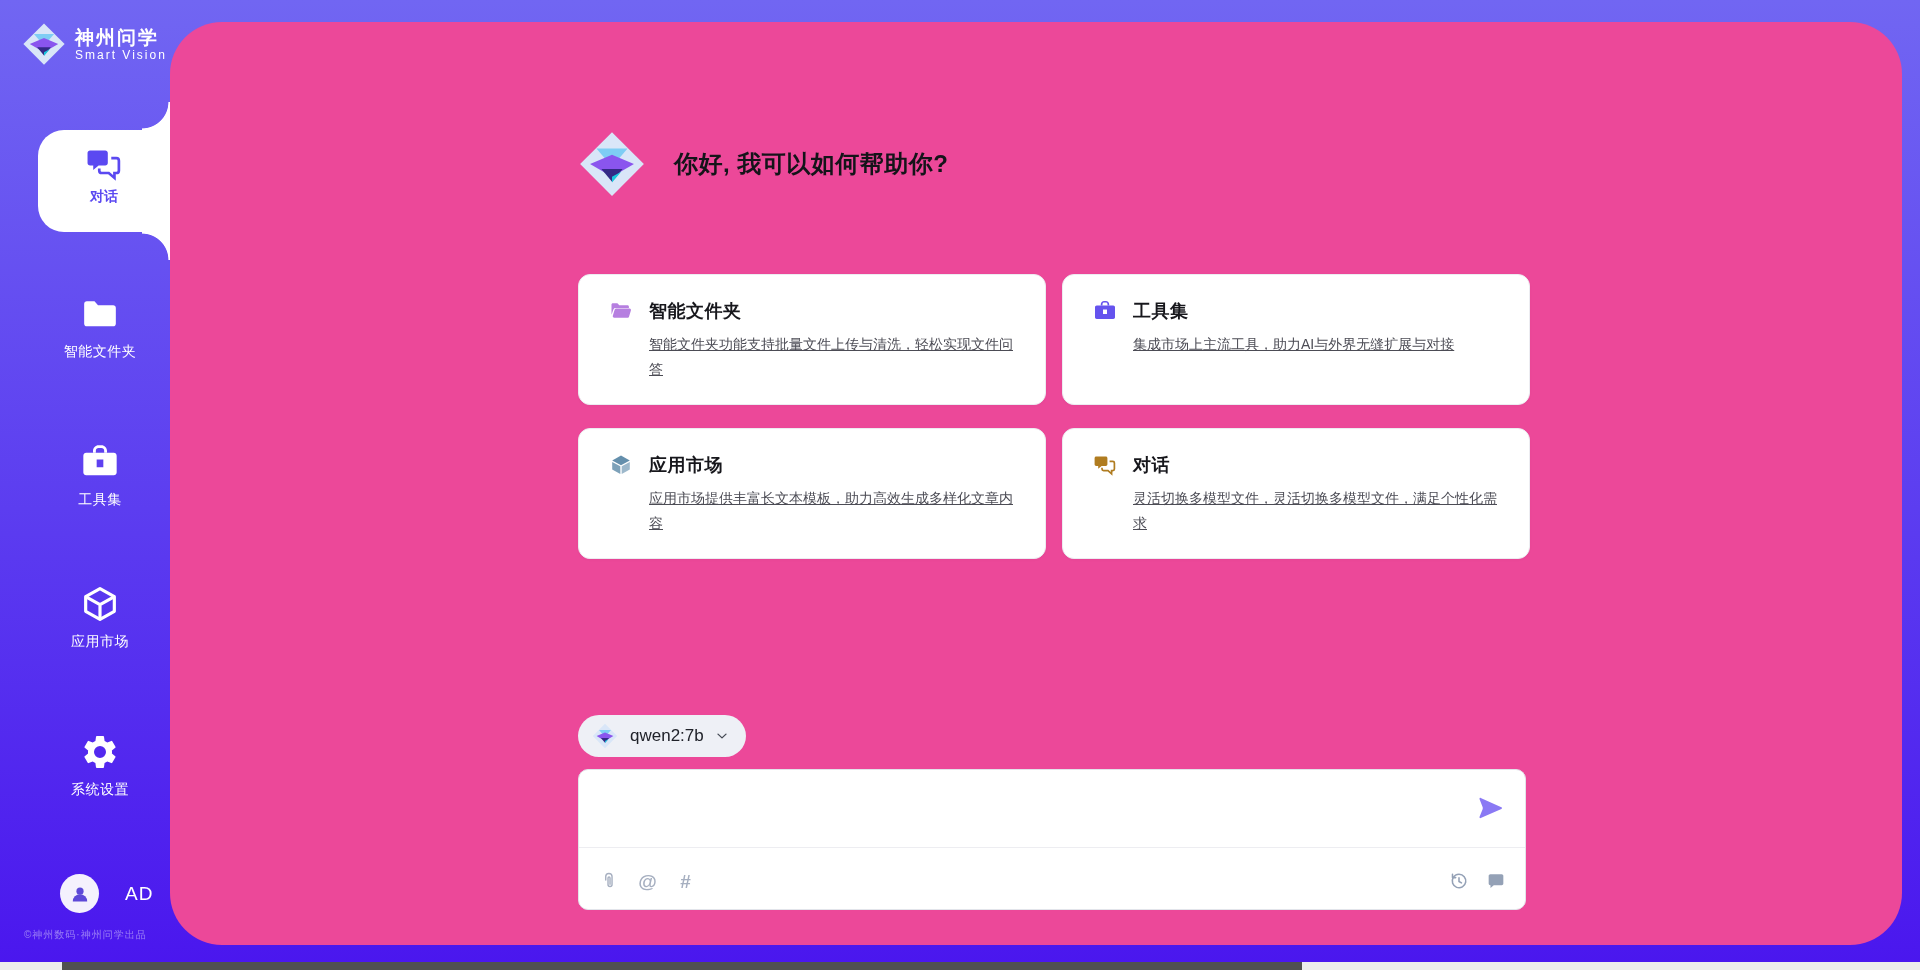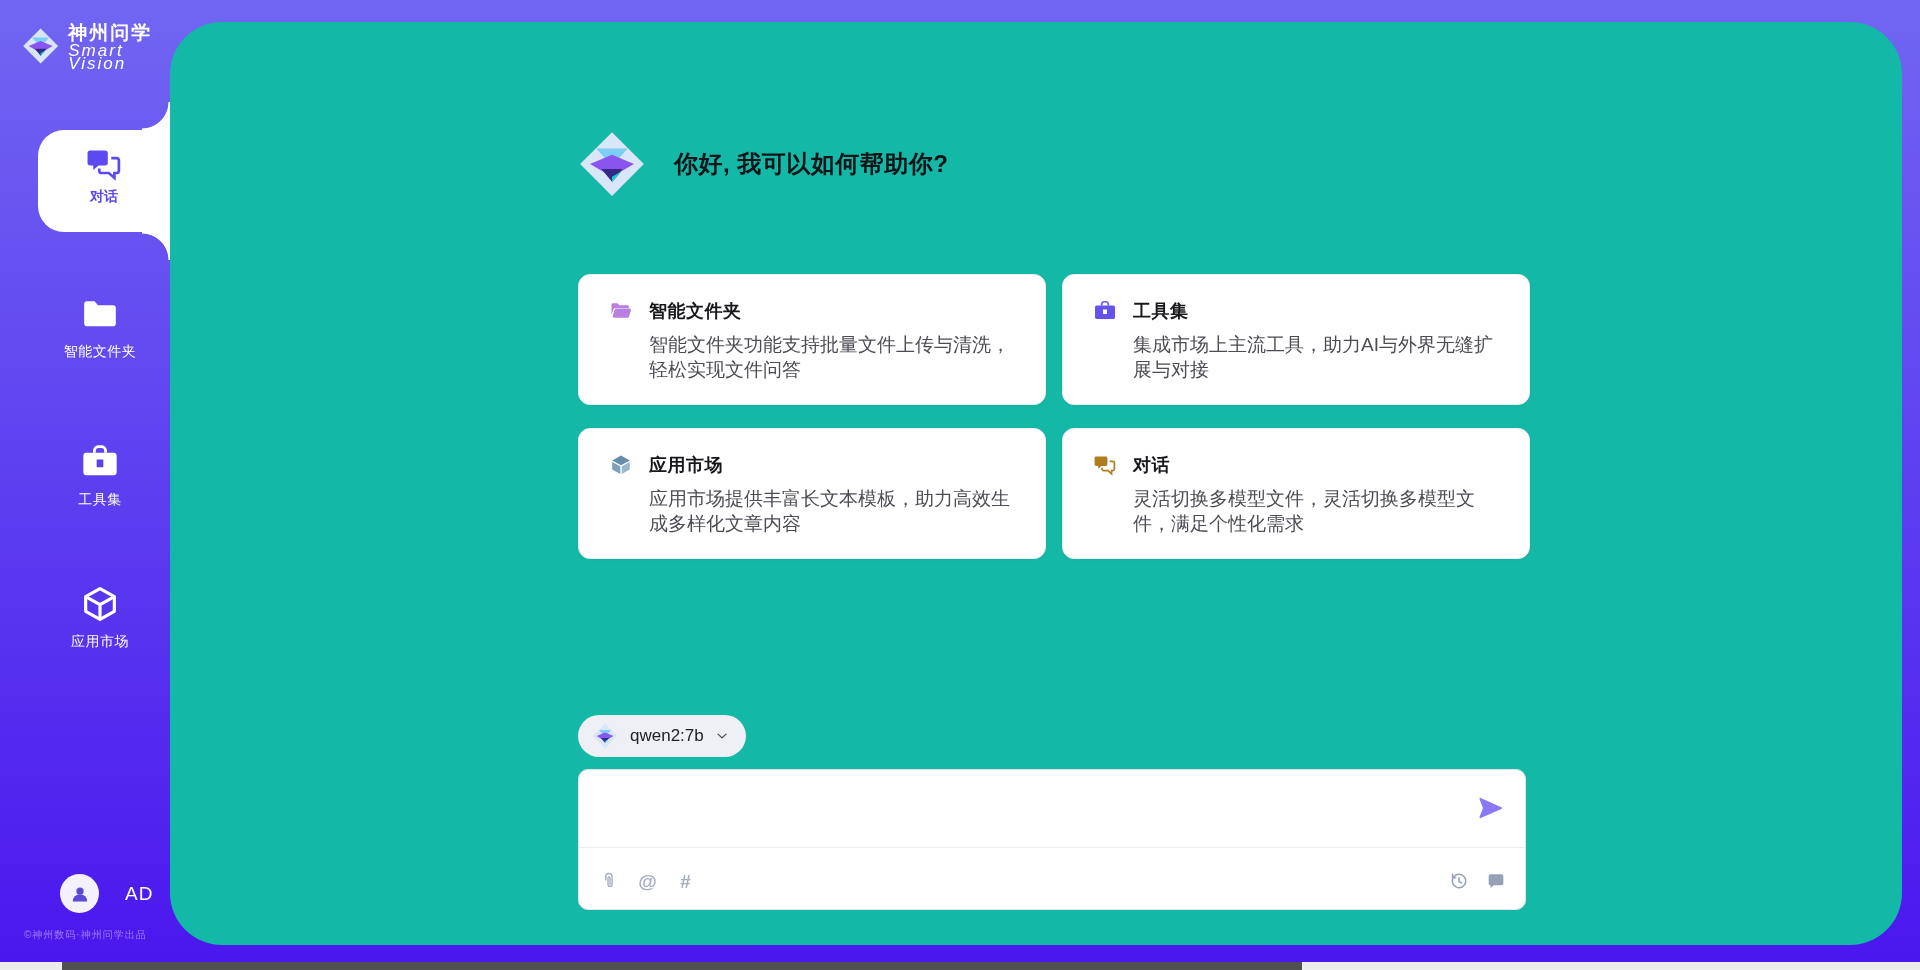--- a/index.html
+++ b/index.html
@@ -6,30 +6,30 @@
   html,body { width:1920px; height:970px; overflow:hidden; }
   body {
     font-family:"Liberation Sans", sans-serif;
     background:linear-gradient(180deg,#7166f2 0%, #5b3bf0 55%, #4a16ee 100%);
     position:relative;
   }
 
   
   .main-panel {
     position:absolute; left:170px; top:22px; width:1732px; height:923px;
-    background:#14b8a6; border-radius:52px;
+    background:#ec4899; border-radius:52px;
   }
 
   
   .sidebar { position:absolute; left:0; top:0; width:170px; height:970px;border-radius:29px; }
 
   .brand { position:absolute; left:22px; top:22px; display:flex; align-items:center; gap:9px; }
   .brand svg { width:44px; height:44px; }
   .brand-name { color:#fff; font-size:19px; font-weight:bold; letter-spacing:2px; line-height:22px; }
-  .brand-sub { color:#fff; font-size:17px; letter-spacing:2px; line-height:13px;font-style:italic; }
+  .brand-sub { color:#fff; font-size:12px; letter-spacing:2px; line-height:13px; }
 
   .nav-tab-active {
     position:absolute; left:38px; top:130px; width:132px; height:102px;
     background:#fff; border-radius:26px 0 0 26px; text-align:center; cursor:pointer;
   }
   .fillet { position:absolute; left:142px; width:28px; height:28px; }
   .fillet-top { top:102px; background:radial-gradient(circle 27px at 0 0, rgba(0,0,0,0) 26px, #fff 26.8px); }
   .fillet-bottom { top:232px; background:radial-gradient(circle 27px at 0 100%, rgba(0,0,0,0) 26px, #fff 26.8px); }
   .nav-tab-active .nav-icon { display:block; margin:15px auto 4px; width:38px; height:38px; color:#5b49f1; }
   .nav-tab-active .nav-label { color:#5b49f1; font-size:14px; font-weight:bold; }
@@ -61,21 +61,21 @@
     position:absolute; left:408px; top:252px; width:952px;
     display:grid; grid-template-columns:468px 468px; column-gap:16px; row-gap:23px;
   }
   .card {
     height:131px; background:#fff; border:1px solid #ececf1; border-radius:12px;
     box-shadow:0 1px 3px rgba(30,30,60,0.03); padding:24px 28px 0 30px; cursor:pointer;
   }
   .card-head { display:flex; align-items:center; }
   .card-head .card-icon { width:24px; height:24px; flex:none; }
   .card-title { font-size:18px; font-weight:bold; color:#17171c; margin-left:16px; letter-spacing:0.5px; }
-  .card-desc { margin:9px 0 0 40px; font-size:19px; line-height:25px; color:#4c4c55; }
+  .card-desc { margin:9px 0 0 40px; font-size:14px; line-height:25px; color:#4c4c55;text-decoration:underline; }
 
   .ic-folder   { color:#b67fe0; }
   .ic-toolbox  { color:#6553ee; }
   .ic-appgrid  { color:#5c89a8; }
   .ic-chatcard { color:#b07c20; }
 
   
   .model-pill {
     position:absolute; left:408px; top:693px; height:42px; border-radius:21px;
     background:#eef0f6; display:inline-flex; align-items:center; padding:0 16px 0 14px; cursor:pointer;
@@ -285,20 +285,26 @@
     <span class="nav-label">工具集</span>
   </div>
 
   <div class="nav-item nav-app-market">
     <svg class="nav-icon" viewBox="0 0 24 24">
         <use href="#icon-cube"></use>
       </svg>
     <span class="nav-label">应用市场</span>
   </div>
 
+  <div class="nav-item nav-settings">
+    <svg class="nav-icon" viewBox="0 0 24 24">
+        <use href="#icon-gear"></use>
+      </svg>
+    <span class="nav-label">系统设置</span>
+  </div>
 
   <div class="user-row">
     <span class="avatar">
       <svg viewBox="0 0 24 24">
           <use href="#icon-person"></use>
         </svg>
     </span>
     <span class="user-name">AD</span>
   </div>
 

